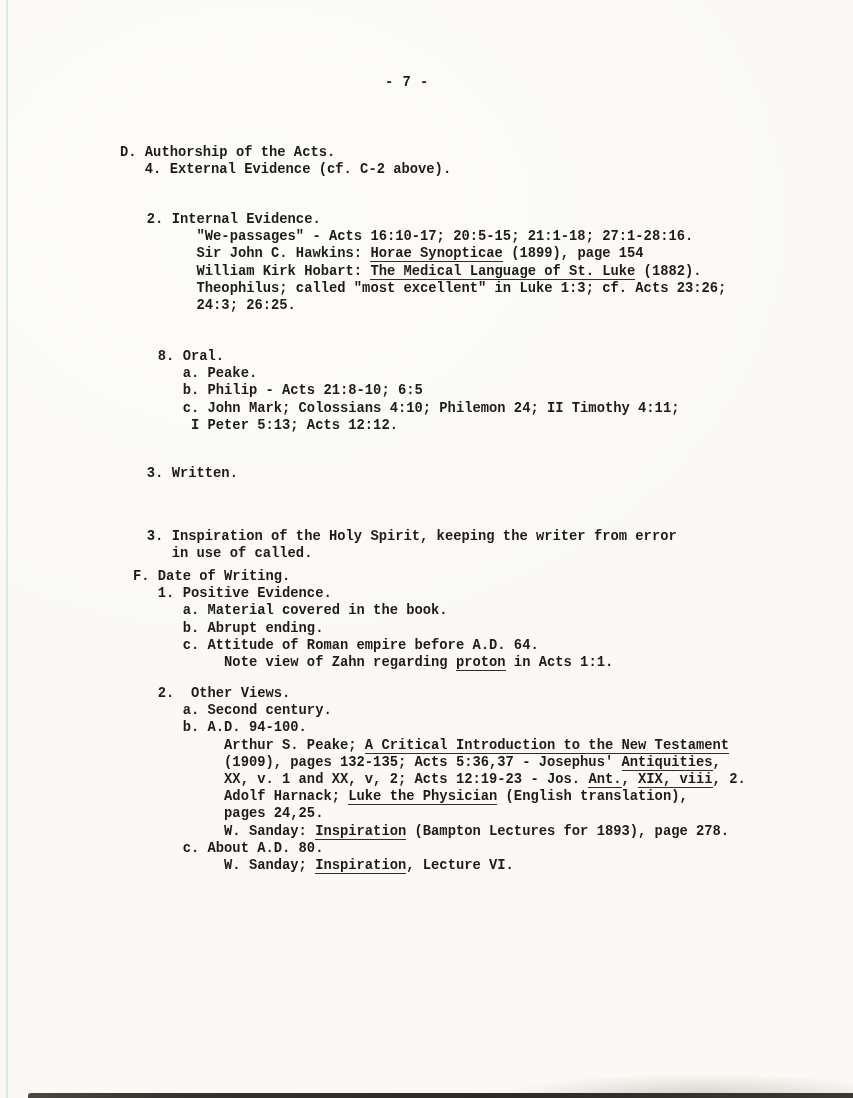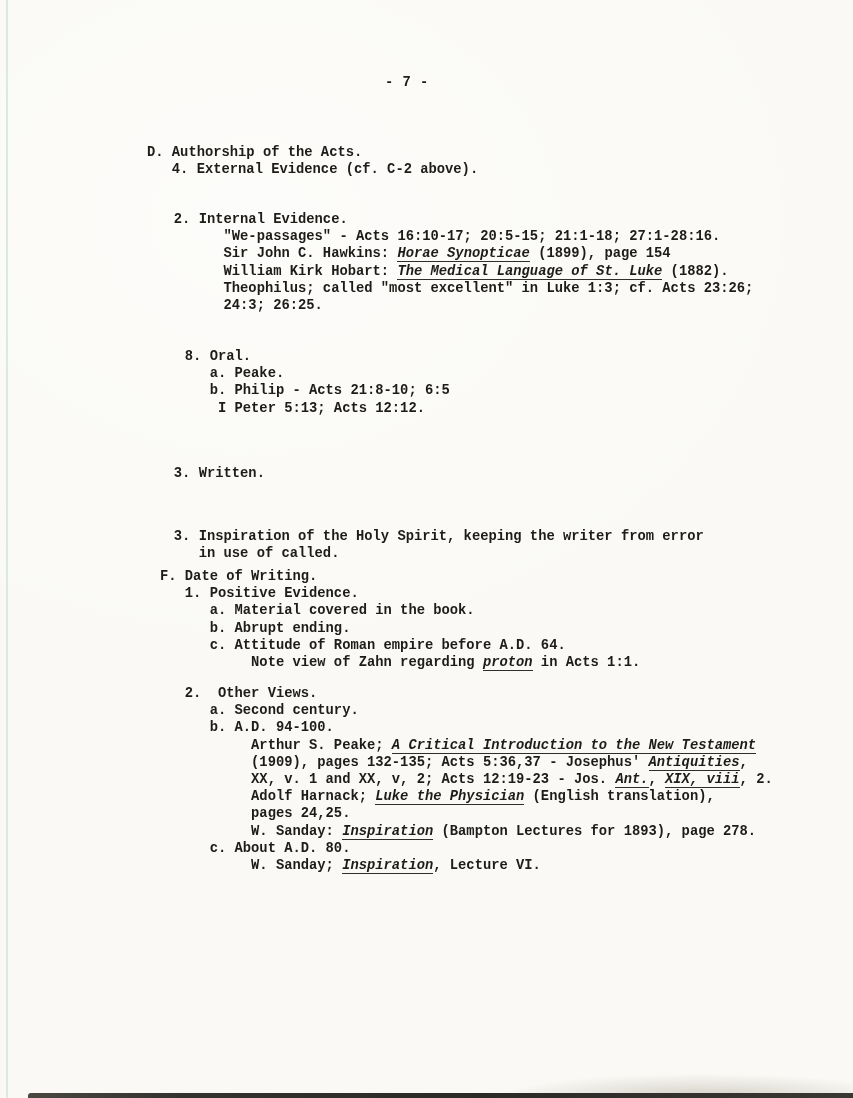--- a/index.html
+++ b/index.html
@@ -28,26 +28,24 @@
     line-height: 17.2px;
     white-space: pre;
     letter-spacing: 0.5px;
   }
   pre.tblock {
     position: absolute;
     font: inherit;
     line-height: 17.2px;
     white-space: pre;
     color: var(--ink);
-    margin-left: 27px;
   }
   pre.tblock .u {
     border-bottom: 1.6px solid rgba(30,28,25,.92);
     padding-bottom: 0px;
-    font-style: italic;
   }
   
   .left-scan-line {
     position: absolute;
     left: 6px; top: 0;
     width: 2px; height: 1098px;
     background: #cfe3dd;
     opacity: .75;
   }
   .bottom-shadow {
@@ -66,21 +64,21 @@
 </style>
 </head>
 <body>
 
 <div class="scan-root">
   <div class="pagenum">- 7 -</div>
 
   <div>
       <pre class="tblock" style="left: 120px; top: 144px;"><div><span>D. Authorship of the Acts.</span></div><div><span>   4. External Evidence (cf. C-2 above).</span></div></pre>
       <pre class="tblock" style="left: 122px; top: 211px;"><div><span>   2. Internal Evidence.</span></div><div><span>         "We-passages" - Acts 16:10-17; 20:5-15; 21:1-18; 27:1-28:16.</span></div><div><span>         Sir John C. Hawkins: </span><span class="u">Horae Synopticae</span><span> (1899), page 154</span></div><div><span>         William Kirk Hobart: </span><span class="u">The Medical Language of St. Luke</span><span> (1882).</span></div><div><span>         Theophilus; called "most excellent" in Luke 1:3; cf. Acts 23:26;</span></div><div><span>         24:3; 26:25.</span></div></pre>
-      <pre class="tblock" style="left: 133px; top: 348px;"><div><span>   8. Oral.</span></div><div><span>      a. Peake.</span></div><div><span>      b. Philip - Acts 21:8-10; 6:5</span></div><div><span>       I Peter 5:13; Acts 12:12.</span></div></pre>
+      <pre class="tblock" style="left: 133px; top: 348px;"><div><span>   8. Oral.</span></div><div><span>      a. Peake.</span></div><div><span>      b. Philip - Acts 21:8-10; 6:5</span></div><div><span>      c. John Mark; Colossians 4:10; Philemon 24; II Timothy 4:11;</span></div><div><span>       I Peter 5:13; Acts 12:12.</span></div></pre>
       <pre class="tblock" style="left: 122px; top: 465px;"><div><span>   3. Written.</span></div></pre>
       <pre class="tblock" style="left: 122px; top: 528px;"><div><span>   3. Inspiration of the Holy Spirit, keeping the writer from error</span></div><div><span>      in use of called.</span></div></pre>
       <pre class="tblock" style="left: 133px; top: 568px;"><div><span>F. Date of Writing.</span></div><div><span>   1. Positive Evidence.</span></div><div><span>      a. Material covered in the book.</span></div><div><span>      b. Abrupt ending.</span></div><div><span>      c. Attitude of Roman empire before A.D. 64.</span></div><div><span>           Note view of Zahn regarding </span><span class="u">proton</span><span> in Acts 1:1.</span></div></pre>
       <pre class="tblock" style="left: 133px; top: 685px;"><div><span>   2.  Other Views.</span></div><div><span>      a. Second century.</span></div><div><span>      b. A.D. 94-100.</span></div><div><span>           Arthur S. Peake; </span><span class="u">A Critical Introduction to the New Testament</span></div><div><span>           (1909), pages 132-135; Acts 5:36,37 - Josephus' </span><span class="u">Antiquities</span><span>,</span></div><div><span>           XX, v. 1 and XX, v, 2; Acts 12:19-23 - Jos. </span><span class="u">Ant.</span><span>, </span><span class="u">XIX, viii</span><span>, 2.</span></div><div><span>           Adolf Harnack; </span><span class="u">Luke the Physician</span><span> (English translation),</span></div><div><span>           pages 24,25.</span></div><div><span>           W. Sanday: </span><span class="u">Inspiration</span><span> (Bampton Lectures for 1893), page 278.</span></div><div><span>      c. About A.D. 80.</span></div><div><span>           W. Sanday; </span><span class="u">Inspiration</span><span>, Lecture VI.</span></div></pre>
     </div>
 
   <div class="left-scan-line"></div>
   <div class="bottom-shadow"></div>
   <div class="bottom-scan-edge"></div>
 </div>

